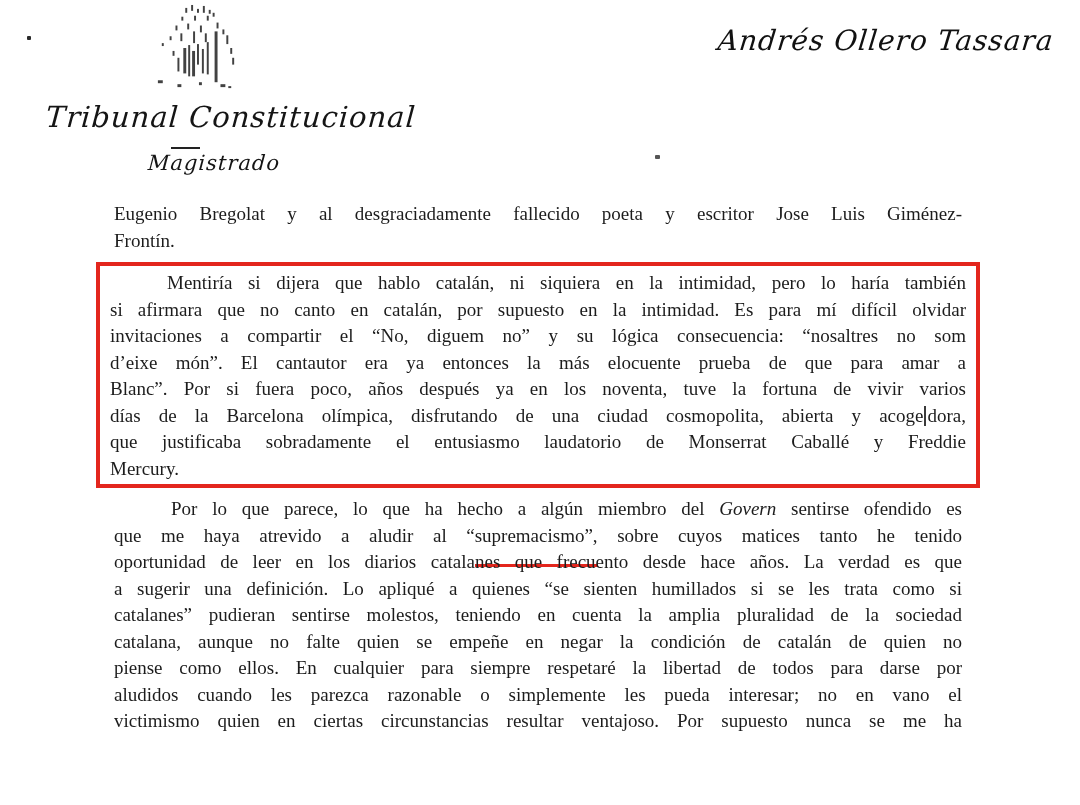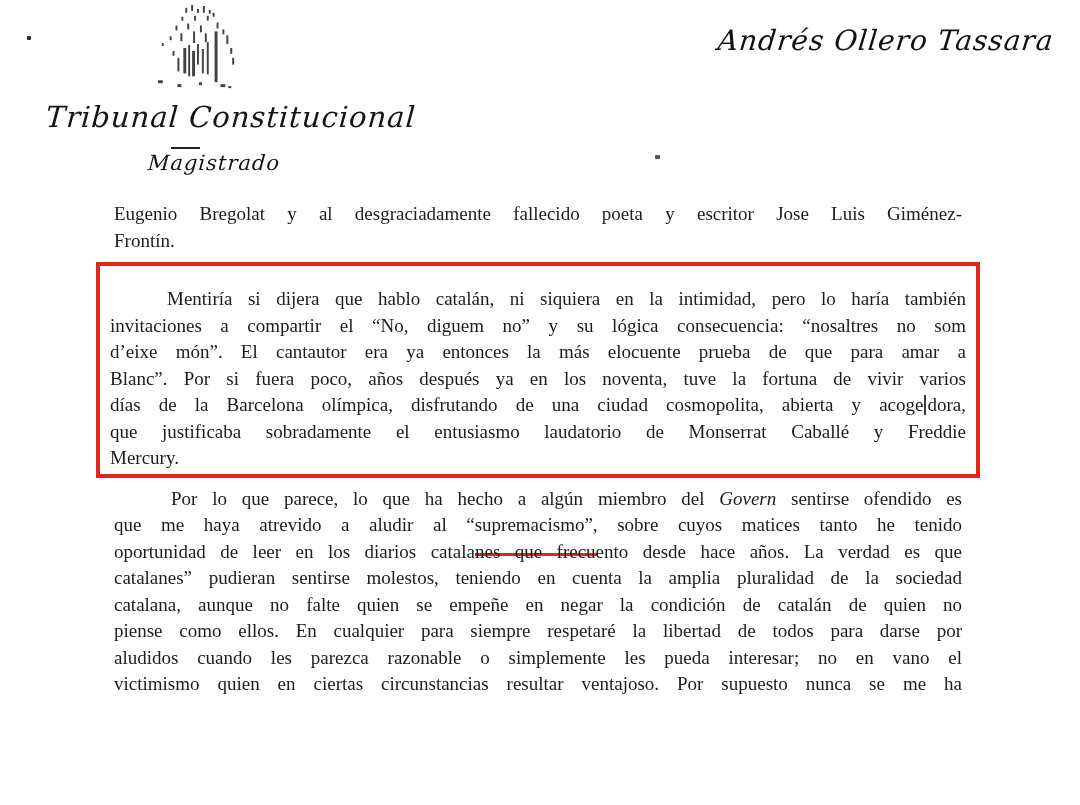--- a/index.html
+++ b/index.html
@@ -50,21 +50,21 @@
     text-align-last:justify;
     -moz-text-align-last:justify;
     white-space:normal;
   }
   .tline.lastline{text-align-last:left;-moz-text-align-last:left;}
   .tline.indent{text-indent:57px;}
   .para{margin:4px;}
   .para + .para{margin-top:27px;}
   .highlight-box{
     border:4px solid var(--red);
-    padding:20px 10px 2px 10px;
+    padding:4px 10px 2px 10px;
     margin:8px 0 8px -14px;
     width:884px;
   }
   .para + .highlight-box{margin-top:8px;}
   .highlight-box + .para{margin-top:8px;}
   span.i{font-style:italic;}
   span.u{border-bottom:3px solid var(--red);padding-bottom:18px;}
   span.bar{
     display:inline-block;width:2px;height:20px;background:#3a3a3a;
     vertical-align:-4px;margin:0 1px;
@@ -124,31 +124,33 @@
   <div class="role">Magistrado</div>
   <div class="signature">Andrés Ollero Tassara</div>
 
   <div class="letter-body">
     <div class="para">
         <div class="tline"><span>Eugenio Bregolat y al desgraciadamente fallecido poeta y escritor Jose Luis Giménez-</span></div>
         <div class="tline lastline"><span>Frontín.</span></div>
       </div>
     <div class="para highlight-box">
         <div class="tline indent"><span>Mentiría si dijera que hablo catalán, ni siquiera en la intimidad, pero lo haría también</span></div>
+        <div class="tline"><span>si afirmara que no canto en catalán, por supuesto en la intimidad. Es para mí difícil olvidar</span></div>
         <div class="tline"><span>invitaciones a compartir el “No, diguem no” y su lógica consecuencia: “nosaltres no som</span></div>
         <div class="tline"><span>d’eixe món”. El cantautor era ya entonces la más elocuente prueba de que para amar a</span></div>
         <div class="tline"><span>Blanc”. Por si fuera poco, años después ya en los noventa, tuve la fortuna de vivir varios</span></div>
         <div class="tline"><span>días de la Barcelona olímpica, disfrutando de una ciudad cosmopolita, abierta y acoge</span><span class="bar"></span><span>dora,</span></div>
         <div class="tline"><span>que justificaba sobradamente el entusiasmo laudatorio de Monserrat Caballé y Freddie</span></div>
         <div class="tline lastline"><span>Mercury.</span></div>
       </div>
     <div class="para">
         <div class="tline indent"><span>Por lo que parece, lo que ha hecho a algún miembro del </span><span class="i">Govern</span><span> sentirse ofendido es</span></div>
         <div class="tline"><span>que me haya atrevido a aludir al “</span><span class="u">supremacismo”,</span><span> sobre cuyos matices tanto he tenido</span></div>
         <div class="tline"><span>oportunidad de leer en los diarios catalanes que frecuento desde hace años. La verdad es que</span></div>
+        <div class="tline"><span>a sugerir una definición. Lo apliqué a quienes “se sienten humillados si se les trata como si</span></div>
         <div class="tline"><span>catalanes” pudieran sentirse molestos, teniendo en cuenta la amplia pluralidad de la sociedad</span></div>
         <div class="tline"><span>catalana, aunque no falte quien se empeñe en negar la condición de catalán de quien no</span></div>
         <div class="tline"><span>piense como ellos. En  cualquier para siempre respetaré la libertad de todos para darse por</span></div>
         <div class="tline"><span>aludidos cuando les parezca razonable o simplemente les pueda interesar; no en vano el</span></div>
         <div class="tline"><span>victimismo quien en ciertas circunstancias resultar ventajoso. Por supuesto nunca se me ha</span></div>
       </div>
   </div>
 
 </div>
 

